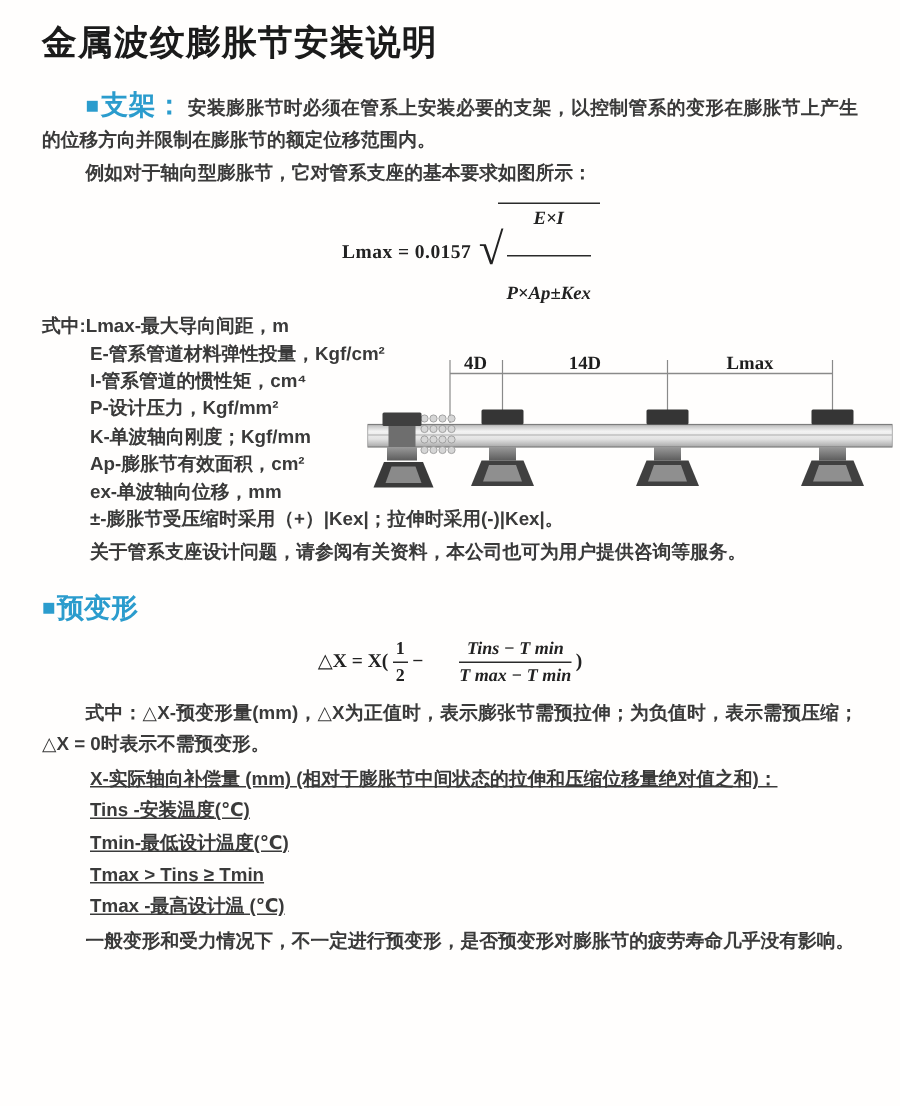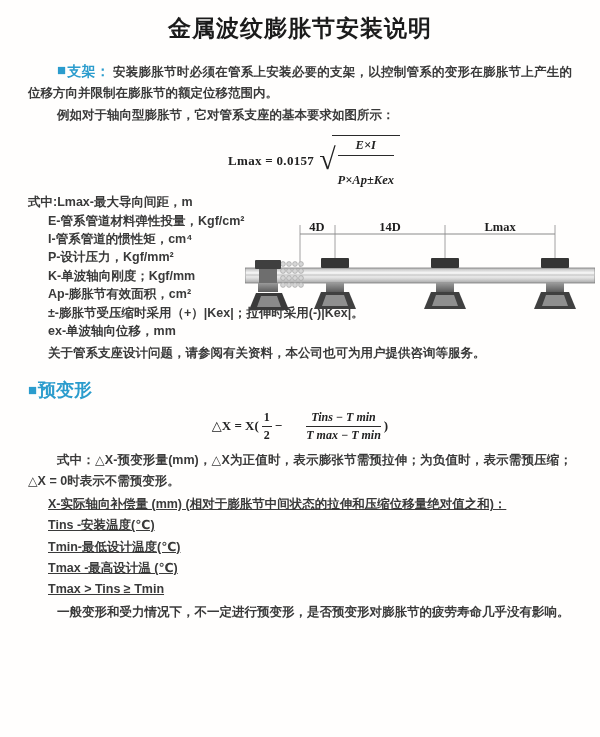--- a/index.html
+++ b/index.html
@@ -11,30 +11,30 @@
   *{box-sizing:border-box;}
   html,body{margin:0;padding:0;}
   body{
     width:600px;height:737px;overflow:hidden;
     background:#fffefd;
     font-family:"Liberation Sans","DejaVu Sans",sans-serif;
     color:var(--text);
   }
   .page{padding:0 28px;}
   .doc-title{
-    text-align:center;font-size:23px;font-weight:bold;color:var(--title);
+    font-size:23px;font-weight:bold;color:var(--title);
     padding-top:13px;letter-spacing:1px;
   }
   .para{
     font-size:12.5px;line-height:21px;font-weight:600;color:var(--text);
     text-align:justify;margin:0;
   }
   .indent{text-indent:29px;}
   .sec-head-inline{
-    color:var(--accent);font-size:14px;font-weight:bold;
+    color:var(--accent);font-size:18px;font-weight:bold;
     margin-right:3px;white-space:nowrap;
   }
   .marker{
     color:var(--accent);font-size:15px;margin-right:1px;
     position:relative;top:-1px;
   }
   .p1{margin-top:16px;}
   .p2{margin-top:1px;}
   
   .formula{
@@ -47,36 +47,36 @@
   .sqrt{
     font-size:30px;font-weight:400;line-height:0;
     position:relative;top:4px;margin-left:5px;
   }
   .sqrt-body{
     display:inline-block;vertical-align:middle;
     border-top:1.6px solid #2a2a2a;
     margin-left:-4px;padding:2px 6px 0;
     text-align:center;font-style:italic;font-size:12.5px;font-weight:bold;
   }
-  .sqrt-body .num{display:block;border-bottom:1.2px solid #2a2a2a;padding:0 10px 1px;line-height:1.25;}
+  .sqrt-body .num{display:block;border-bottom:1.2px solid #2a2a2a;padding:0 10px 16px;line-height:1.25;}
   .sqrt-body .den{display:block;padding-top:1px;line-height:1.25;margin-top:16px;}
   .frac{
     display:inline-block;vertical-align:middle;text-align:center;
     font-size:12px;line-height:1.2;margin:0 3px;position:relative;top:-1px;
   }
   .frac .num{display:block;border-bottom:1.2px solid #2a2a2a;padding:0 2px 1px;}
   .frac .den{display:block;padding-top:1px;}
   .frac.it{font-style:italic;margin-left:24px;}
   
   .defs-wrap{position:relative;margin-top:5px;min-height:148px;}
   .def-line{
     font-size:12.5px;line-height:18.4px;font-weight:600;color:var(--text);
     white-space:nowrap;
   }
-  .ml1{margin-left:20px;}
+  .ml1{margin-left:32px;}
   .closing{margin-top:2px;}
   
   .diagram{
     position:absolute;left:217px;top:27px;width:350px;height:96px;
   }
   
   .sec-head-block{margin-top:14px;font-size:18px;font-weight:bold;color:var(--accent);}
   .sec-head-block .marker{font-size:15px;}
   .p3{margin-top:5px;line-height:21.5px;}
   .subhead{
@@ -104,22 +104,22 @@
     <span class="flhs">Lmax = 0.0157</span><span class="sqrt">√</span><span class="sqrt-body"><span class="num">E×I</span><span class="den">P×Ap±Kex</span></span>
   </div>
 
   <div class="defs-wrap">
     <div class="def-line">式中:Lmax-最大导向间距，m</div>
     <div class="def-line ml1">E-管系管道材料弹性投量，Kgf/cm²</div>
     <div class="def-line ml1">I-管系管道的惯性矩，cm⁴</div>
     <div class="def-line ml1">P-设计压力，Kgf/mm²</div>
     <div class="def-line ml1">K-单波轴向刚度；Kgf/mm</div>
     <div class="def-line ml1">Ap-膨胀节有效面积，cm²</div>
+    <div class="def-line ml1">ex-单波轴向位移，mm</div>
     <div class="def-line ml1">±-膨胀节受压缩时采用（+）|Kex|；拉伸时采用(-)|Kex|。</div>
-    <div class="def-line ml1">ex-单波轴向位移，mm</div>
 
     <svg class="diagram" viewBox="0 0 350 96">
       <defs>
         <linearGradient id="pipeGrad" x1="0" y1="0" x2="0" y2="1">
           <stop offset="0" stop-color="#b9b9b9"></stop>
           <stop offset="0.3" stop-color="#f3f3f3"></stop>
           <stop offset="0.65" stop-color="#e2e2e2"></stop>
           <stop offset="1" stop-color="#a8a8a8"></stop>
         </linearGradient>
         <linearGradient id="pedGrad" x1="0" y1="0" x2="0" y2="1">
@@ -203,19 +203,19 @@
   <div class="formula f-dx">
     <span>△X = X(</span><span class="frac"><span class="num">1</span><span class="den">2</span></span><span>−</span><span class="frac it"><span class="num">Tins − T min</span><span class="den">T max − T min</span></span><span>)</span>
   </div>
 
   <p class="para indent p4">式中：△X-预变形量(mm)，△X为正值时，表示膨张节需预拉伸；为负值时，表示需预压缩；△X = 0时表示不需预变形。</p>
 
   <div class="adefs">
     <div class="def-line ml1">X-实际轴向补偿量 (mm) (相对于膨胀节中间状态的拉伸和压缩位移量绝对值之和)：</div>
     <div class="def-line ml1">Tins -安装温度(℃)</div>
     <div class="def-line ml1">Tmin-最低设计温度(℃)</div>
+    <div class="def-line ml1">Tmax &gt; Tins ≥ Tmin</div>
     <div class="def-line ml1">Tmax -最高设计温 (℃)</div>
-    <div class="def-line ml1">Tmax &gt; Tins ≥ Tmin</div>
   </div>
 
   <p class="para indent note">一般变形和受力情况下，不一定进行预变形，是否预变形对膨胀节的疲劳寿命几乎没有影响。</p>
 
 </div>
 
 </body></html>

